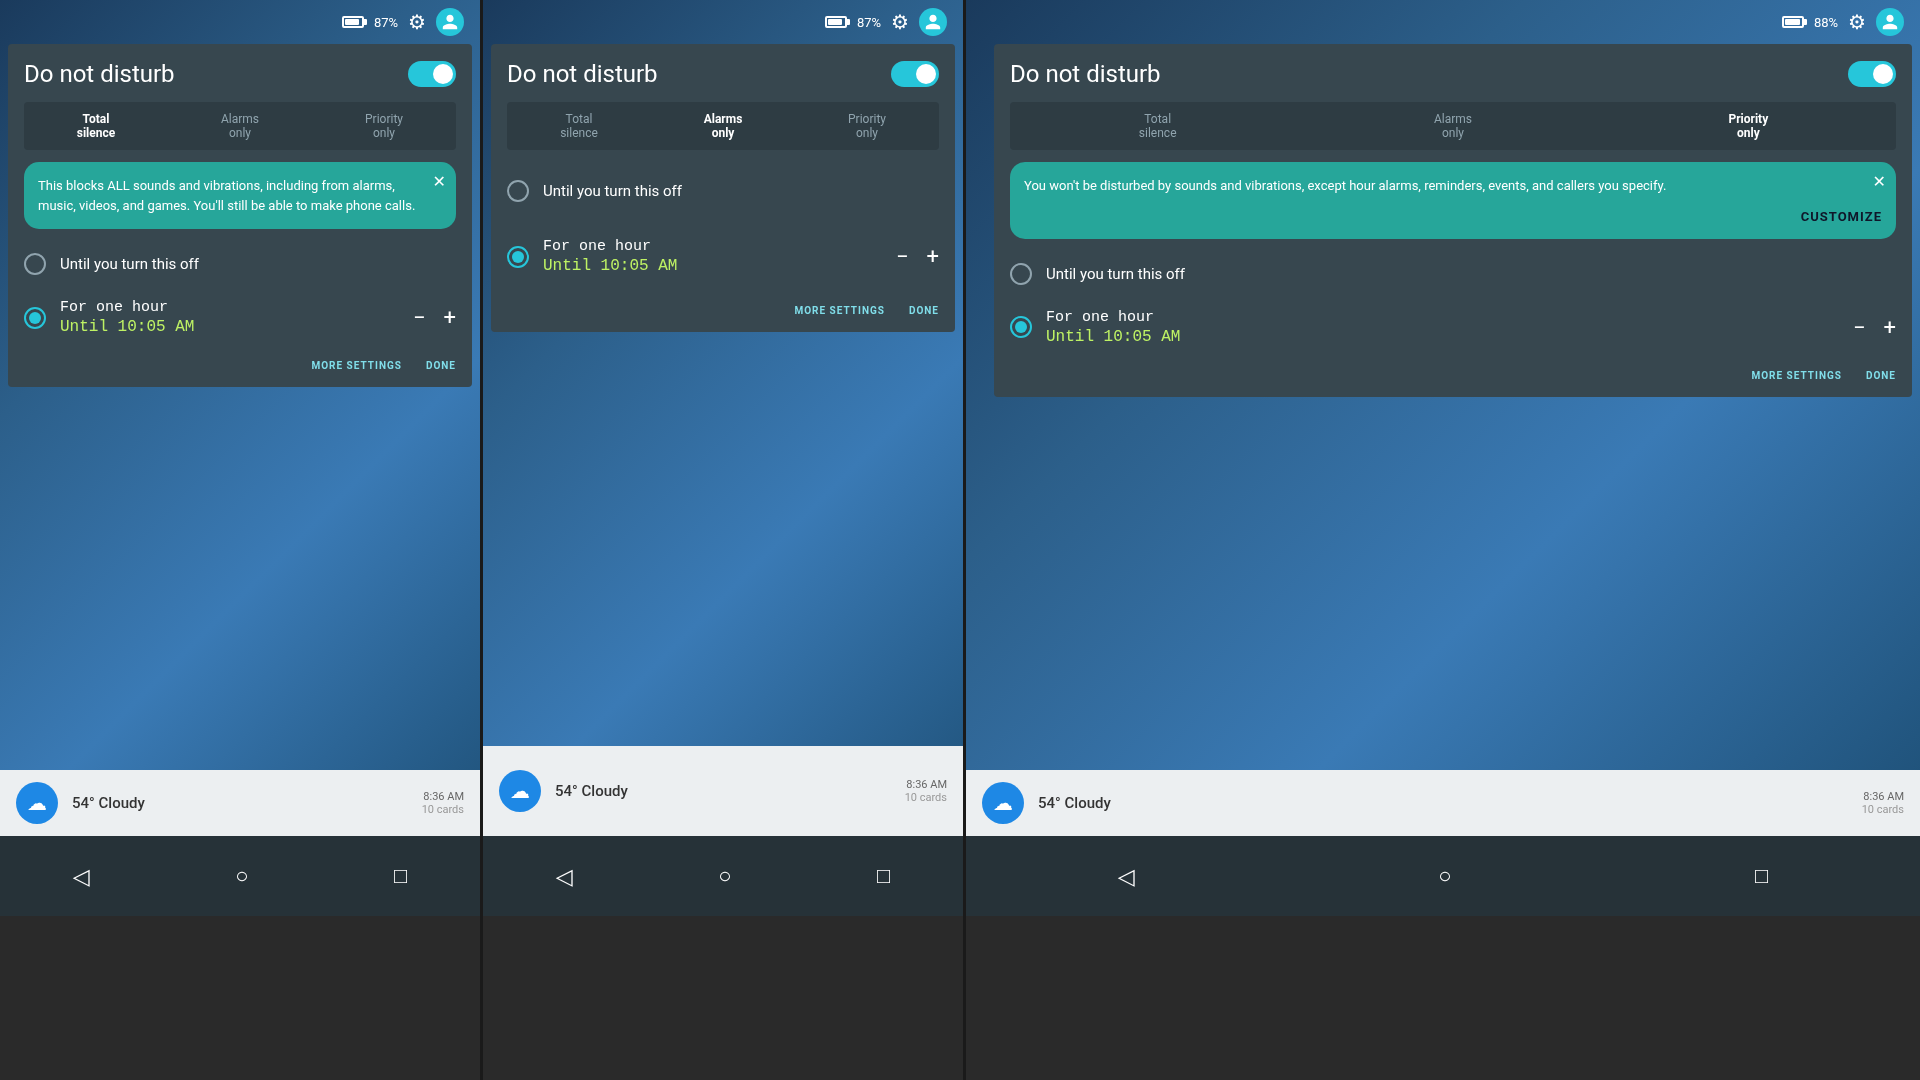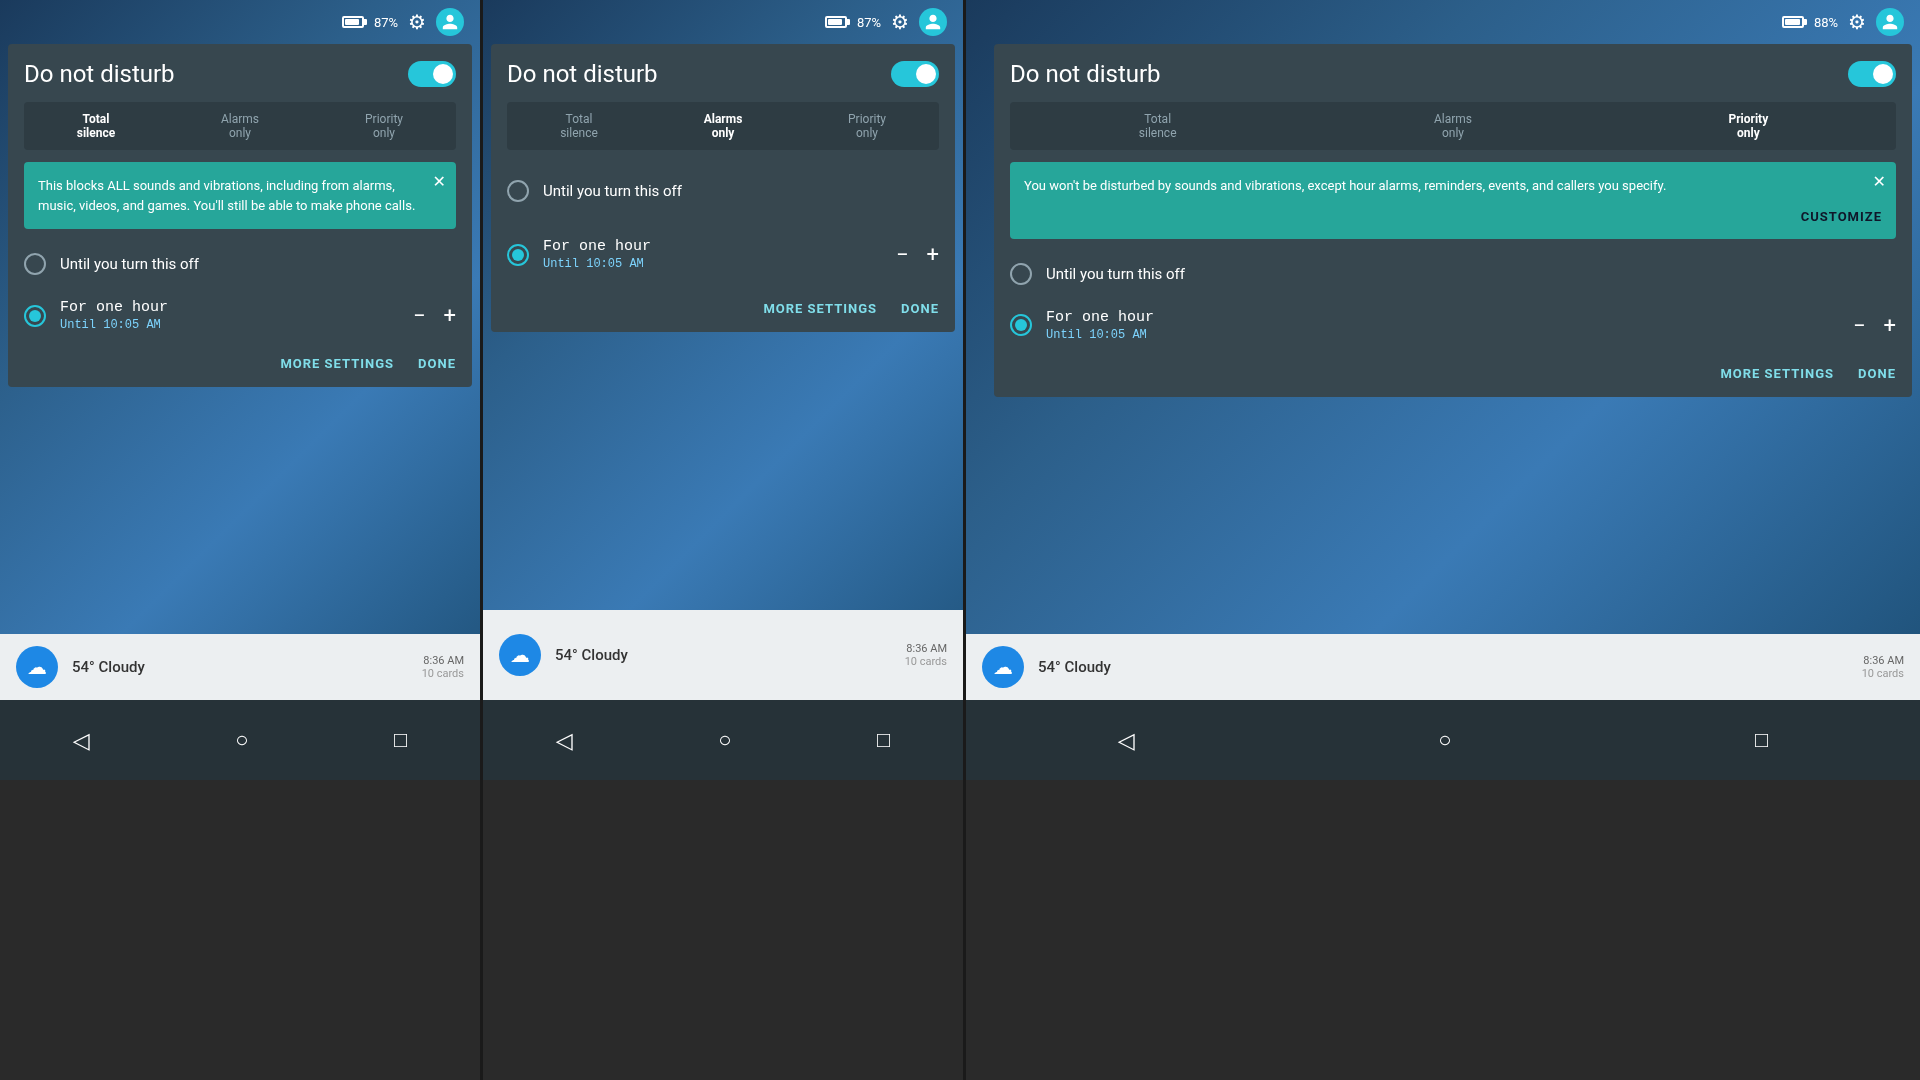--- a/index.html
+++ b/index.html
@@ -9,21 +9,21 @@
       overflow: hidden;
       display: flex;
       flex-direction: row;
       background: #2a2a2a;
       font-family: 'Roboto', Arial, sans-serif;
     }
 
     
     .phone-panel {
       width: 480px;
-      height: 780px;
+      height: 916px;
       position: relative;
       overflow: hidden;
       flex-shrink: 0;
     }
 
     .phone-bg {
       position: absolute;
       top: 0; left: 0; right: 0; bottom: 0;
       background: linear-gradient(135deg, #1a3a5c 0%, #2c5f8a 30%, #3a7ab5 60%, #1a4a6e 100%);
     }
@@ -154,21 +154,21 @@
       border-radius: 4px;
     }
     .mode-option.active {
       color: white;
       font-weight: bold;
     }
 
     
     .info-box {
       background: #26a69a;
-      border-radius: 4px;
+      border-radius: 15px;
       padding: 14px;
       margin-bottom: 12px;
       position: relative;
     }
     .info-box.teal { background: #26a69a; }
 
     .info-box-text {
       color: white;
       font-size: 13px;
       line-height: 1.5;
@@ -227,22 +227,22 @@
       height: 12px;
       border-radius: 50%;
       background: #26c6da;
     }
 
     .radio-label {
       flex: 1;
       font-family: Liberation Mono, monospace;
     }
     .radio-sublabel {
-      font-size: 12px;
-      color: #7dd3fc;
+      font-size: 16px;
+      color: #bef264;
       margin-top: 2px;
     }
 
     .stepper {
       display: flex;
       align-items: center;
       gap: 18px;
     }
     .stepper-btn {
       color: white;
@@ -252,21 +252,21 @@
 
     
     .card-footer {
       display: flex;
       justify-content: flex-end;
       gap: 24px;
       padding-top: 12px;
     }
     .footer-btn {
       color: #80deea;
-      font-size: 13px;
+      font-size: 10px;
       font-weight: bold;
       letter-spacing: 1px;
       cursor: pointer;
       text-transform: uppercase;
     }
 
     
     .notification-bar {
       position: absolute;
       bottom: 80px;

